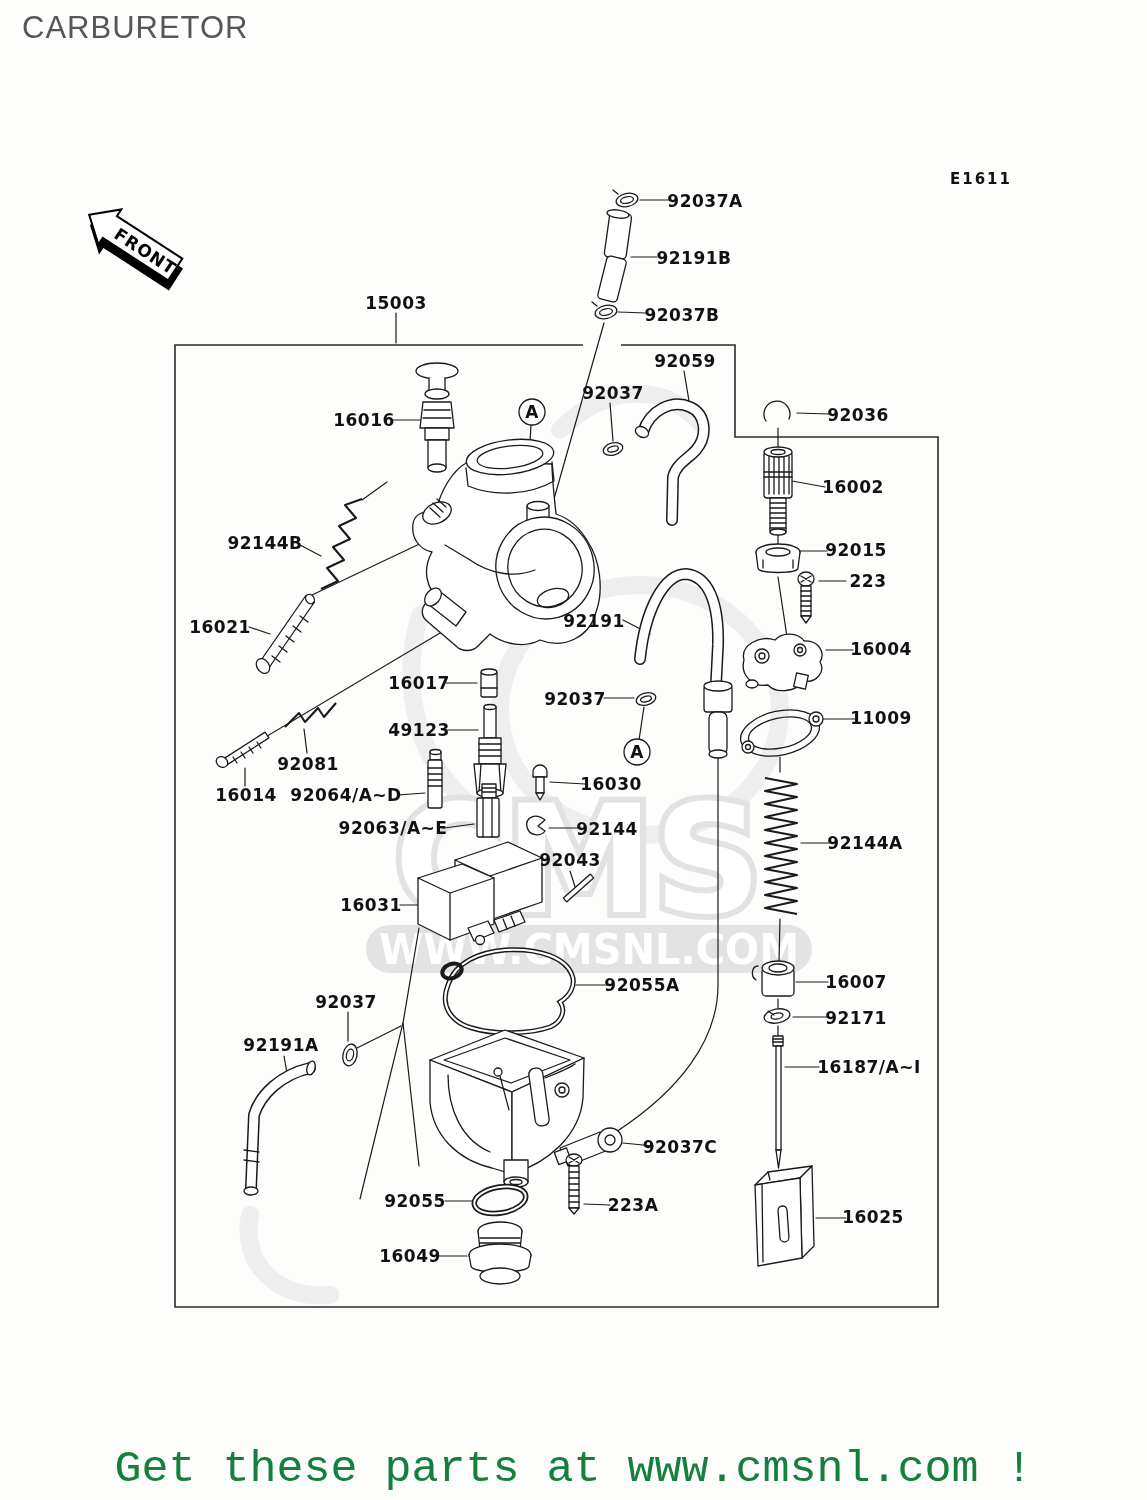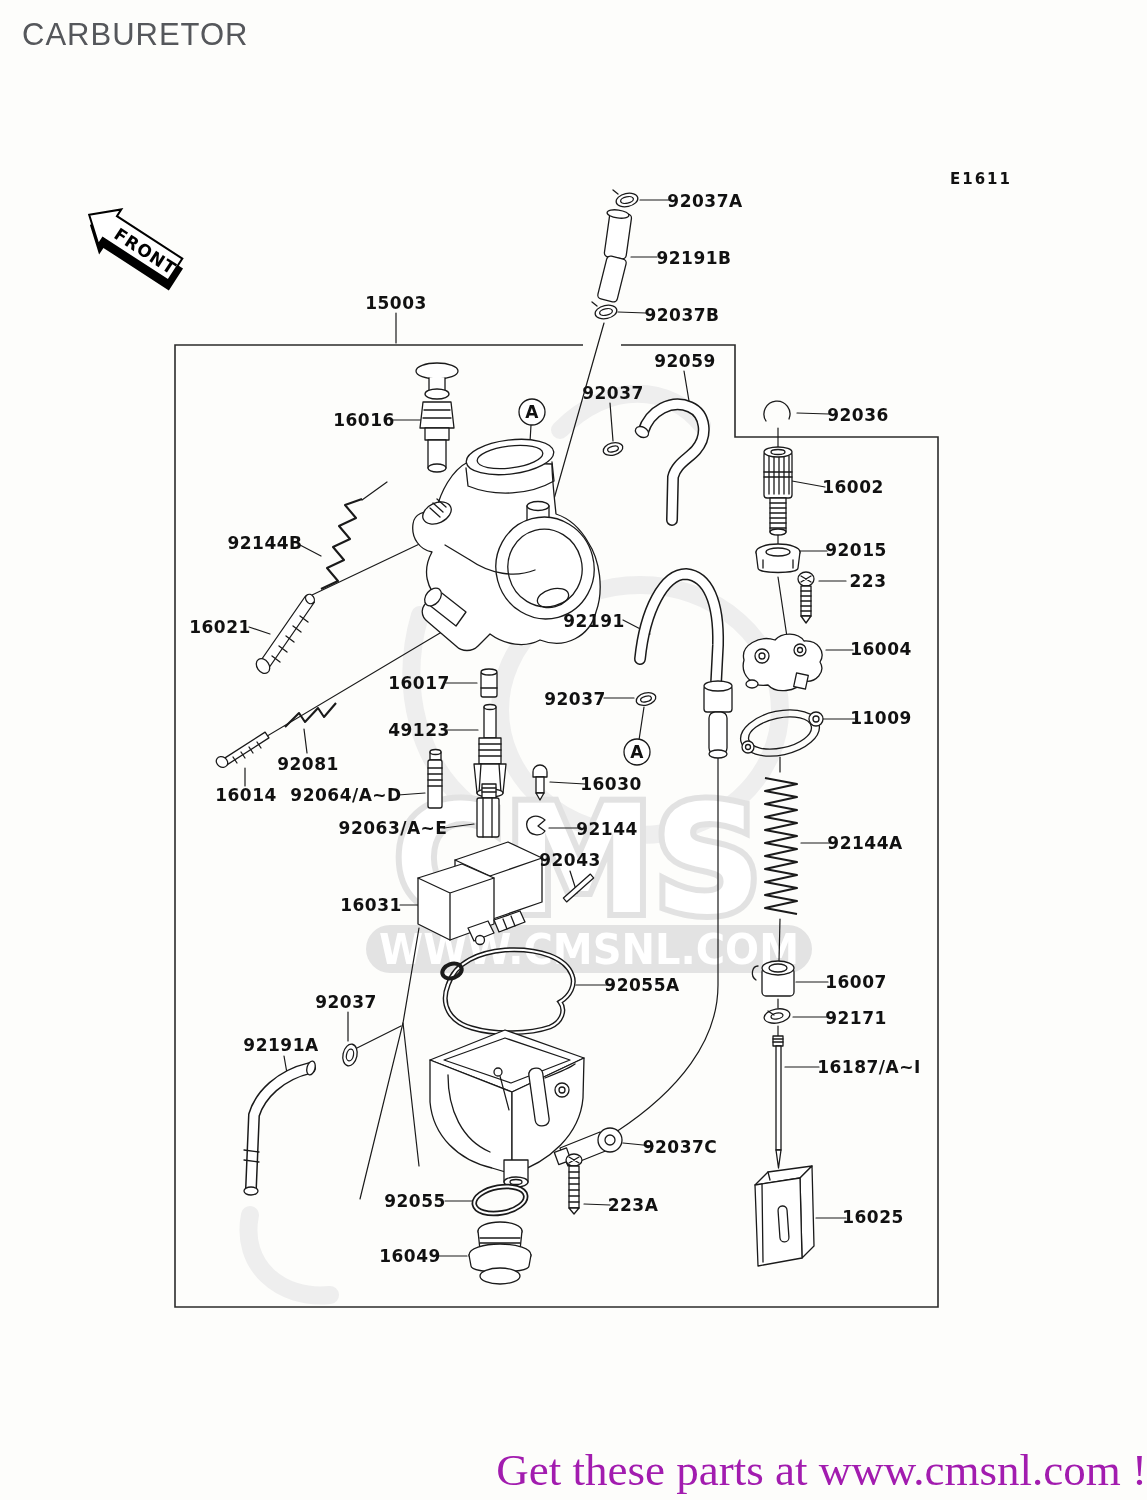--- a/index.html
+++ b/index.html
@@ -1,21 +1,21 @@
 <!DOCTYPE html>
 <html><head>
 <meta charset="utf-8">
 <style>
   html,body{margin:0;padding:0;background:#fff;}
   .page{position:relative;width:1147px;height:1500px;background:#fdfdfb;overflow:hidden;
         font-family:"Liberation Sans",sans-serif;border-bottom:3px solid #b9b9b9;}
   .pagetitle{position:absolute;left:22px;top:10px;font-size:31px;color:#55575b;
-             letter-spacing:1px;font-family:"Liberation Sans",sans-serif;margin-top:7px;}
-  .footer{position:absolute;left:0;top:1444px;width:100%;text-align:right;
-          font-size:45px;color:#a21caf;font-family:Liberation Serif, serif;}
+             letter-spacing:1px;font-family:"Liberation Sans",sans-serif;}
+  .footer{position:absolute;left:0;top:1444px;width:100%;text-align:center;
+          font-size:45px;color:#15803d;font-family:Liberation Mono, monospace;}
   svg{position:absolute;left:0;top:0;}
   svg .ld{fill:none;stroke:#1a1a1a;stroke-width:1.2;stroke-linecap:round;}
   svg .pt{fill:#fff;stroke:#1a1a1a;stroke-width:1.3;stroke-linejoin:round;stroke-linecap:round;}
   svg .nf{fill:none;stroke:#1a1a1a;stroke-width:1.3;stroke-linejoin:round;stroke-linecap:round;}
   svg .ho{fill:none;stroke:#1a1a1a;stroke-width:12;stroke-linecap:round;}
   svg .hi{fill:none;stroke:#fff;stroke-width:9;stroke-linecap:round;}
   svg .sp{fill:none;stroke:#1a1a1a;stroke-width:2.1;stroke-linejoin:round;}
   svg .lbl{font-family:"DejaVu Sans",sans-serif;font-weight:700;font-size:17px;fill:#111;
            letter-spacing:.5px;text-anchor:middle;}
   svg .code{font-family:"DejaVu Sans",sans-serif;font-weight:700;font-size:15px;fill:#111;

